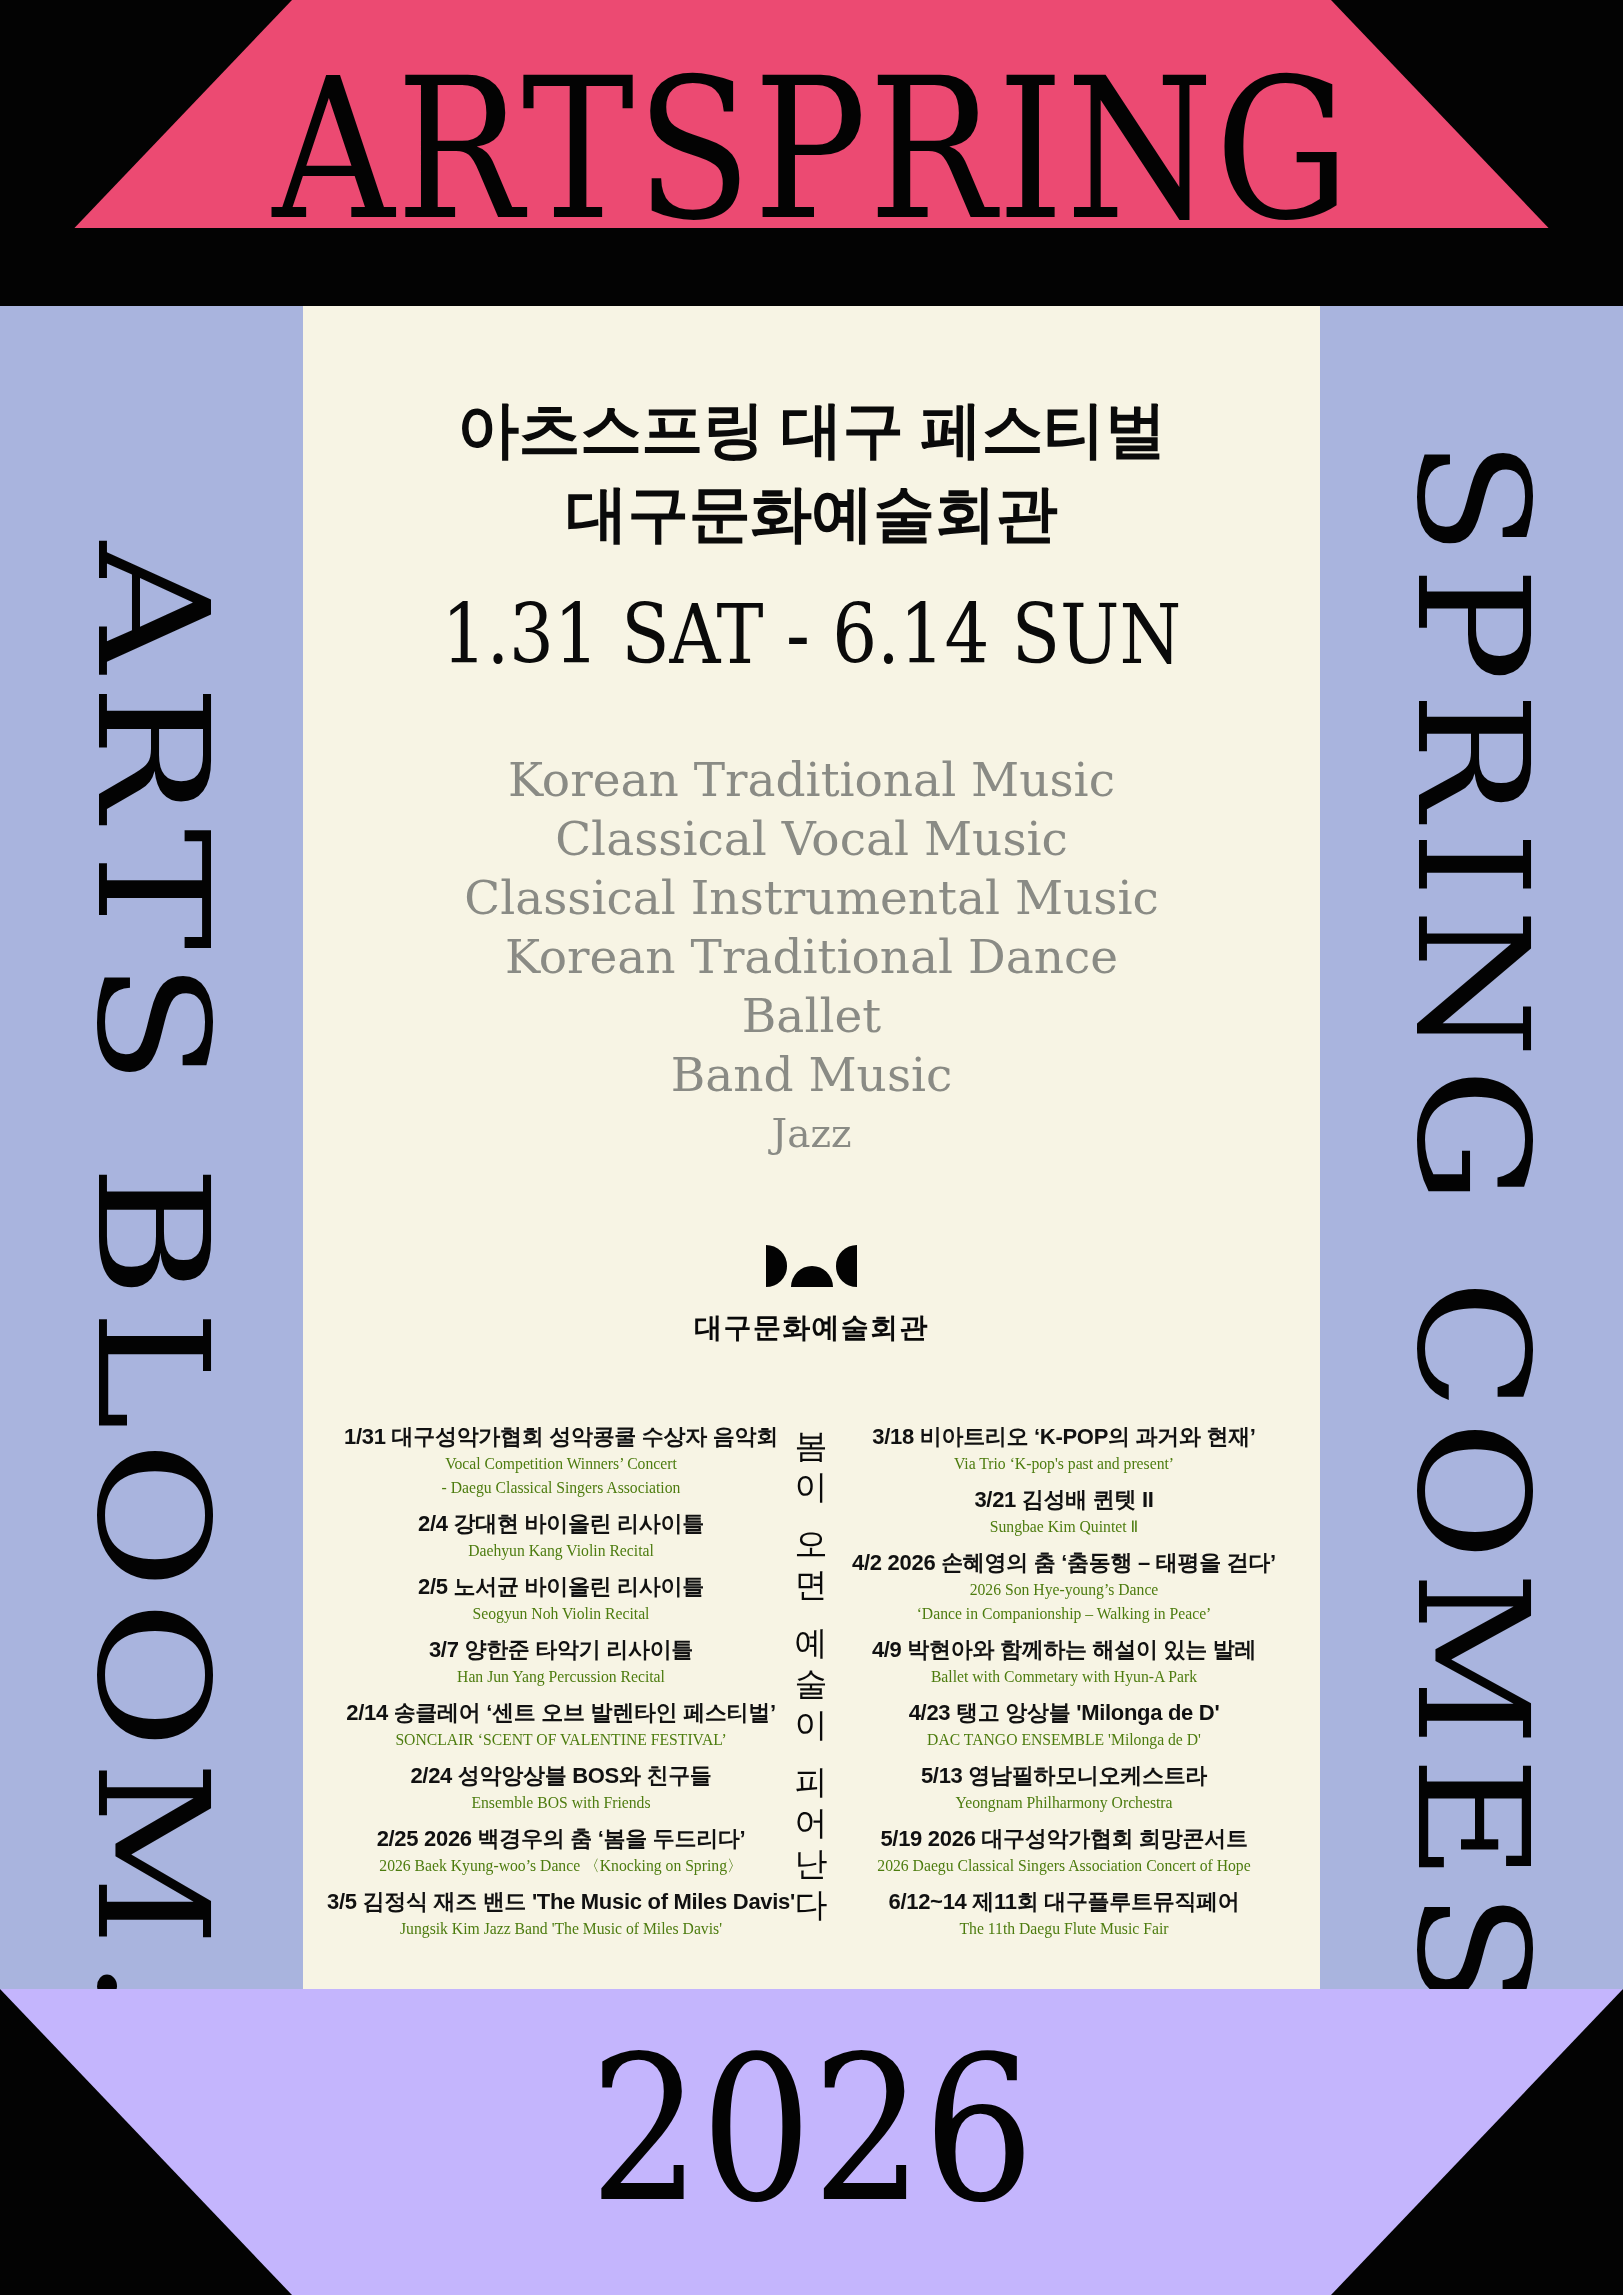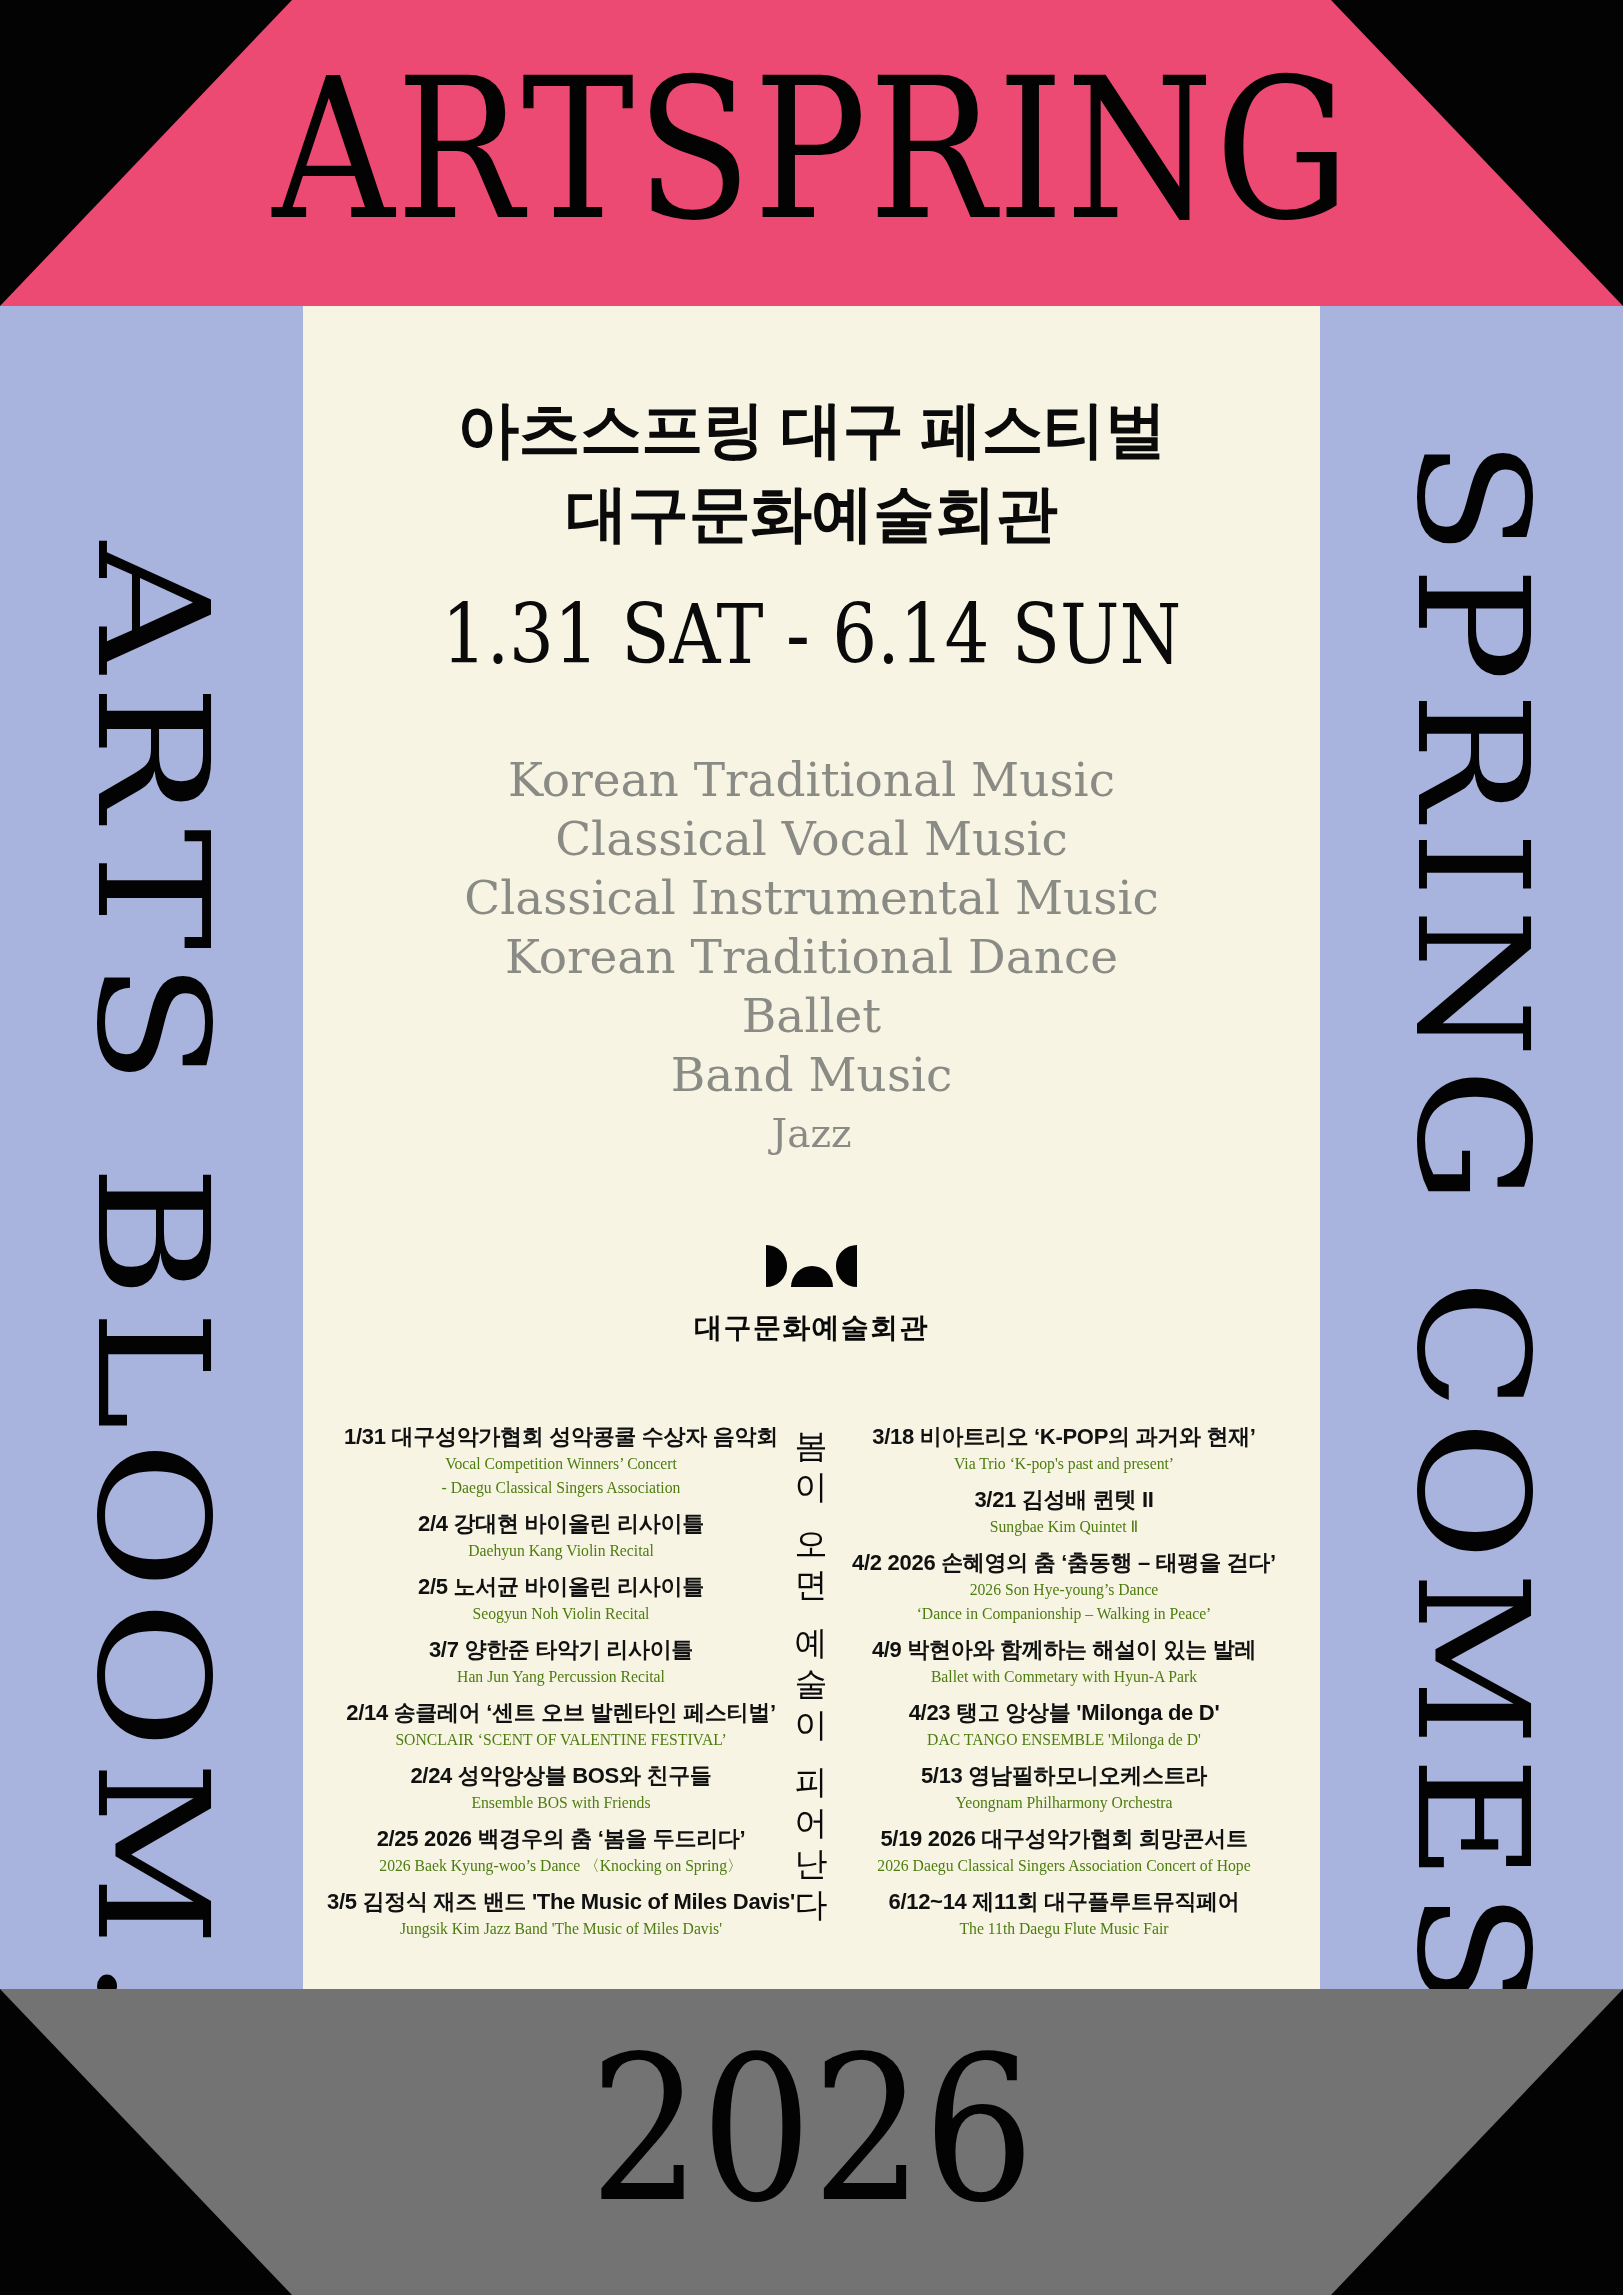--- a/index.html
+++ b/index.html
@@ -1,22 +1,22 @@
 <!DOCTYPE html>
 <html style="font-size:10px"><head>
 <meta charset="utf-8">
 <style>
   html,body{margin:0;padding:0;background:#000;}
   .poster{position:relative;width:1623px;height:2295px;background:#030303;overflow:hidden;
           font-family:"Liberation Sans","DejaVu Sans",sans-serif;}
   
-  .band-top{position:absolute;left:0;top:0;width:1623px;height:306px;background:#ec4a72;
+  .band-top{position:absolute;left:0;top:0;width:1623px;height:228px;background:#ec4a72;
             -webkit-clip-path:polygon(292px 0,1331px 0,1623px 306px,0 306px);
             clip-path:polygon(292px 0,1331px 0,1623px 306px,0 306px);}
-  .band-bottom{position:absolute;left:0;top:1989px;width:1623px;height:306px;background:#737373;
+  .band-bottom{position:absolute;left:0;top:1989px;width:1623px;height:306px;background:#c4b5fd;
             -webkit-clip-path:polygon(0 0,1623px 0,1331px 306px,292px 306px);
             clip-path:polygon(0 0,1623px 0,1331px 306px,292px 306px);}
   .band-left{position:absolute;left:0;top:306px;width:303px;height:1683px;background:#a9b4de;}
   .band-right{position:absolute;left:1320px;top:306px;width:303px;height:1683px;background:#a9b4de;}
   .panel{position:absolute;left:303px;top:306px;width:1017px;height:1683px;background:#f7f4e4;}
   .artspring{position:absolute;top:53px;left:50%;transform:translateX(-50%) scaleX(.87);
              transform-origin:center top;font-family:"DejaVu Serif",serif;font-size:194px;
              line-height:1;color:#030303;letter-spacing:.01em;white-space:nowrap;}
   .year{position:absolute;top:40px;left:50%;transform:translateX(-50%) scaleX(.87);
         transform-origin:center top;font-family:"DejaVu Serif",serif;font-size:201px;

